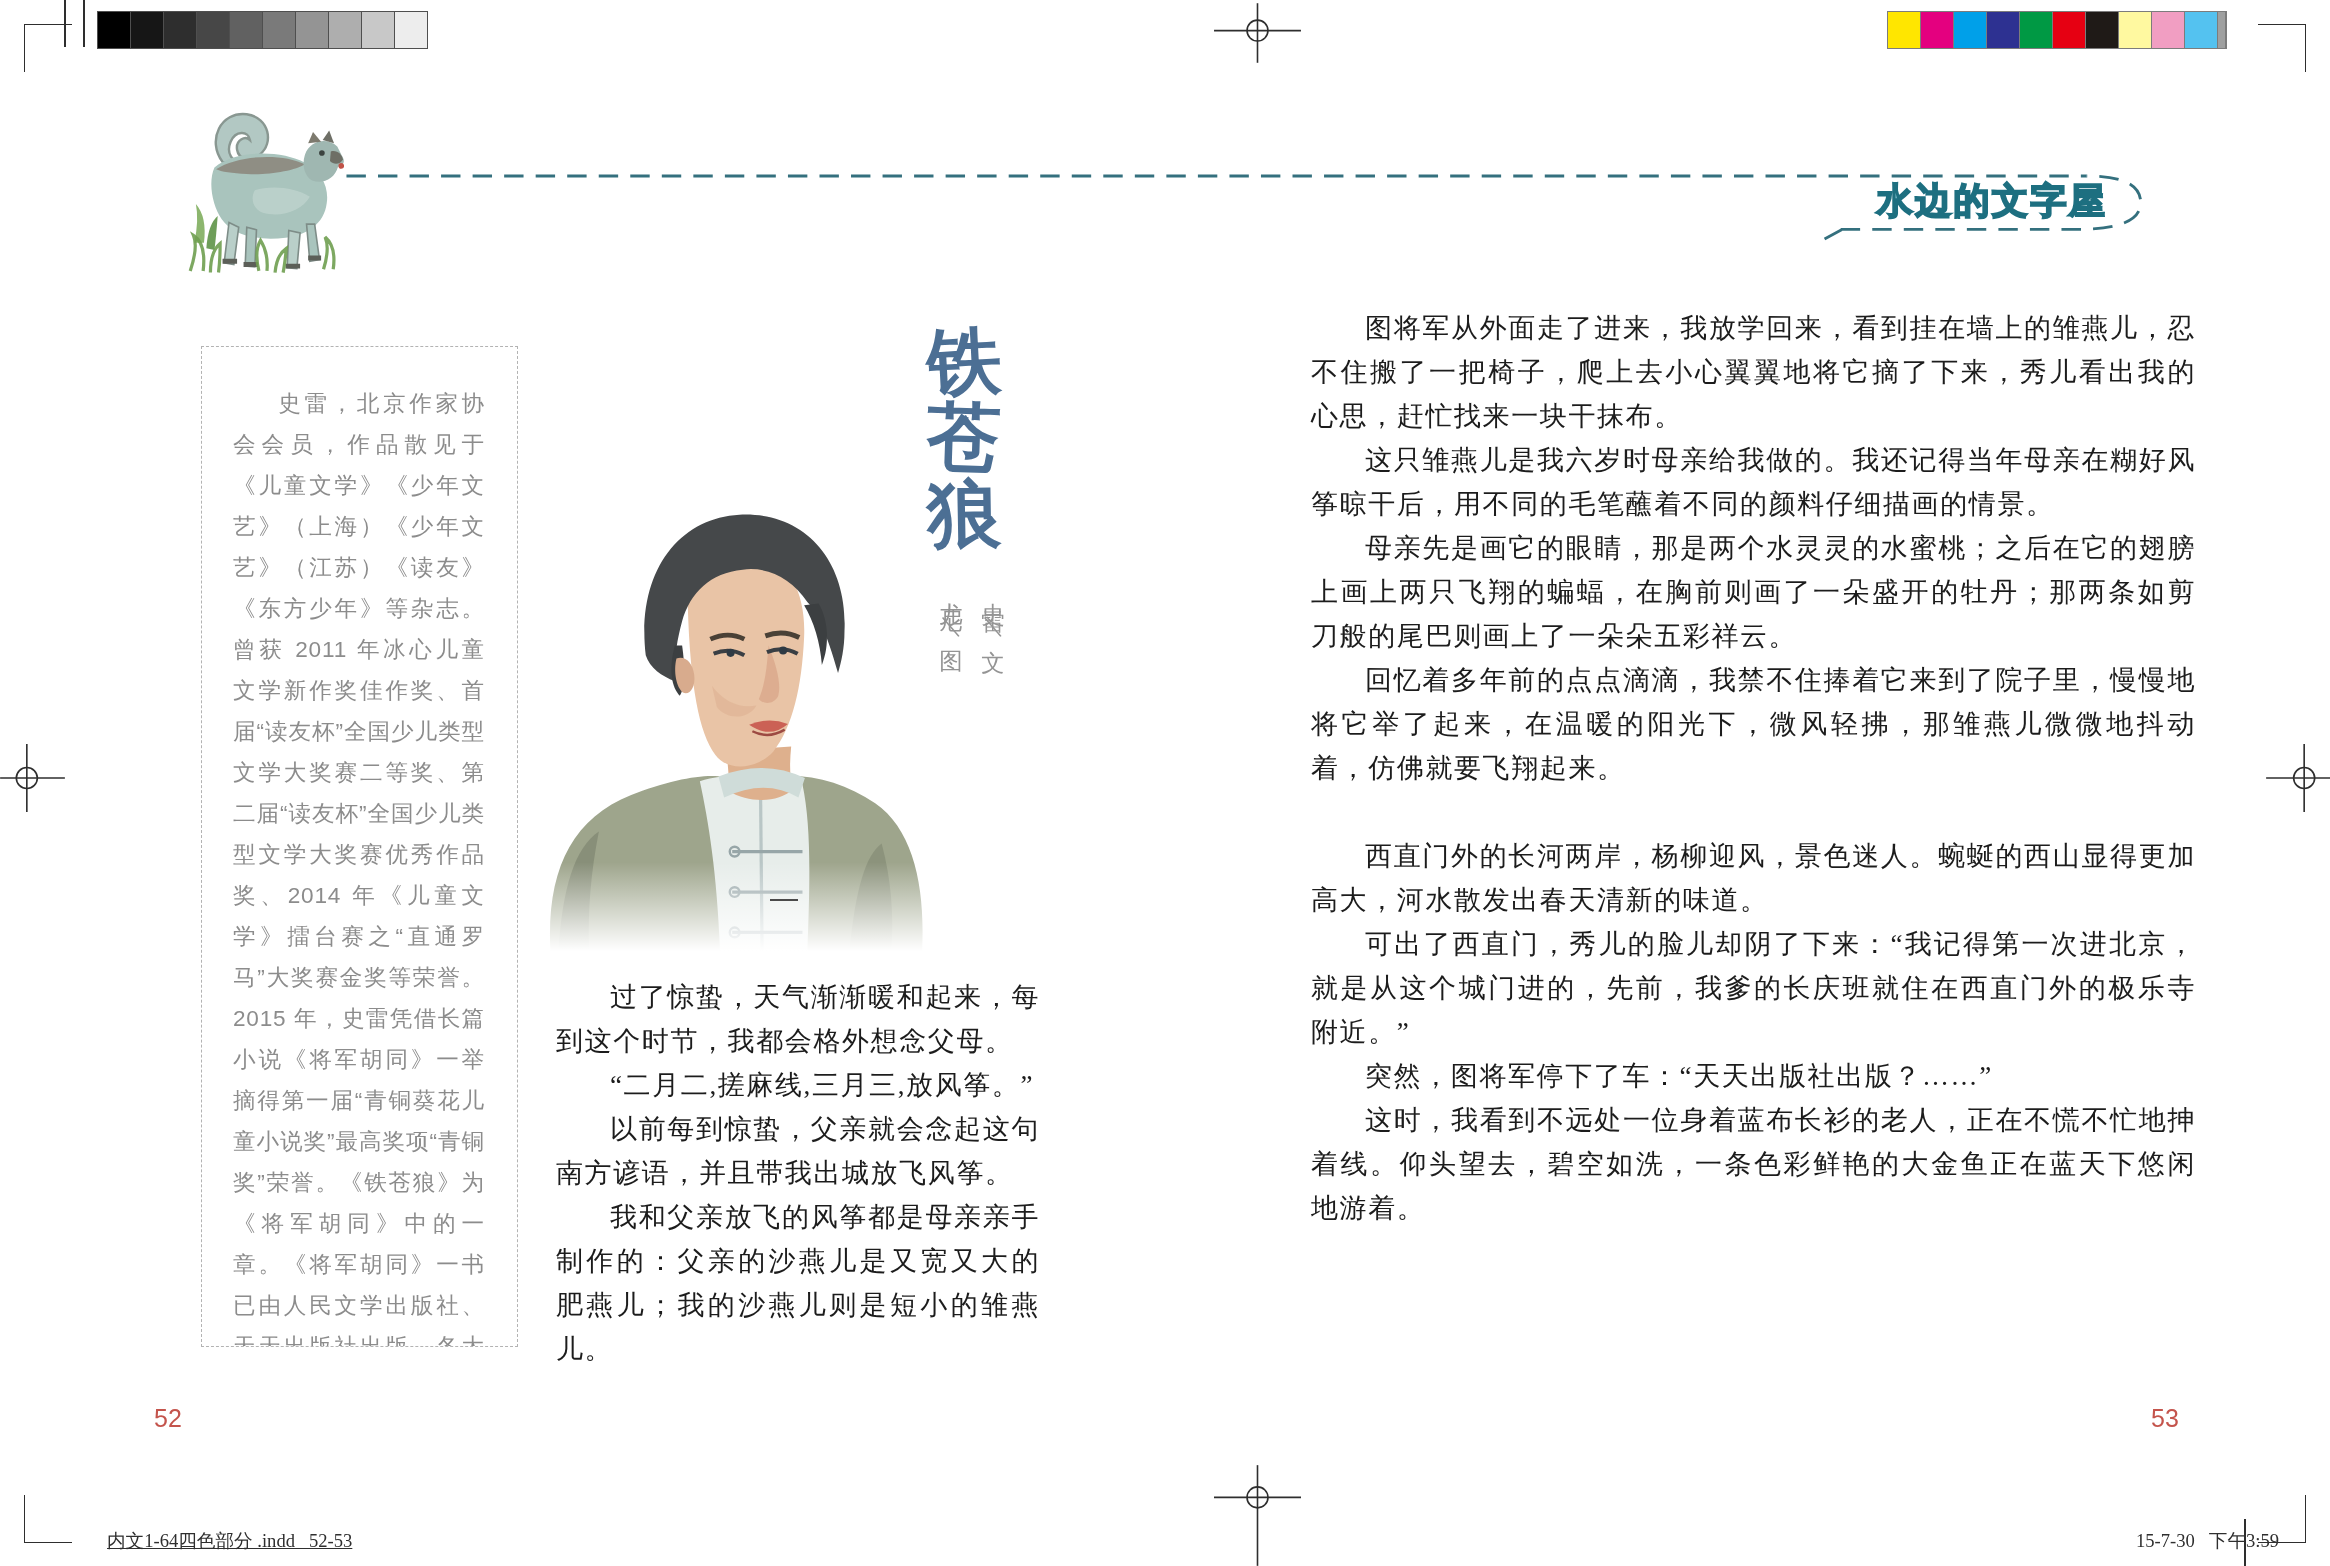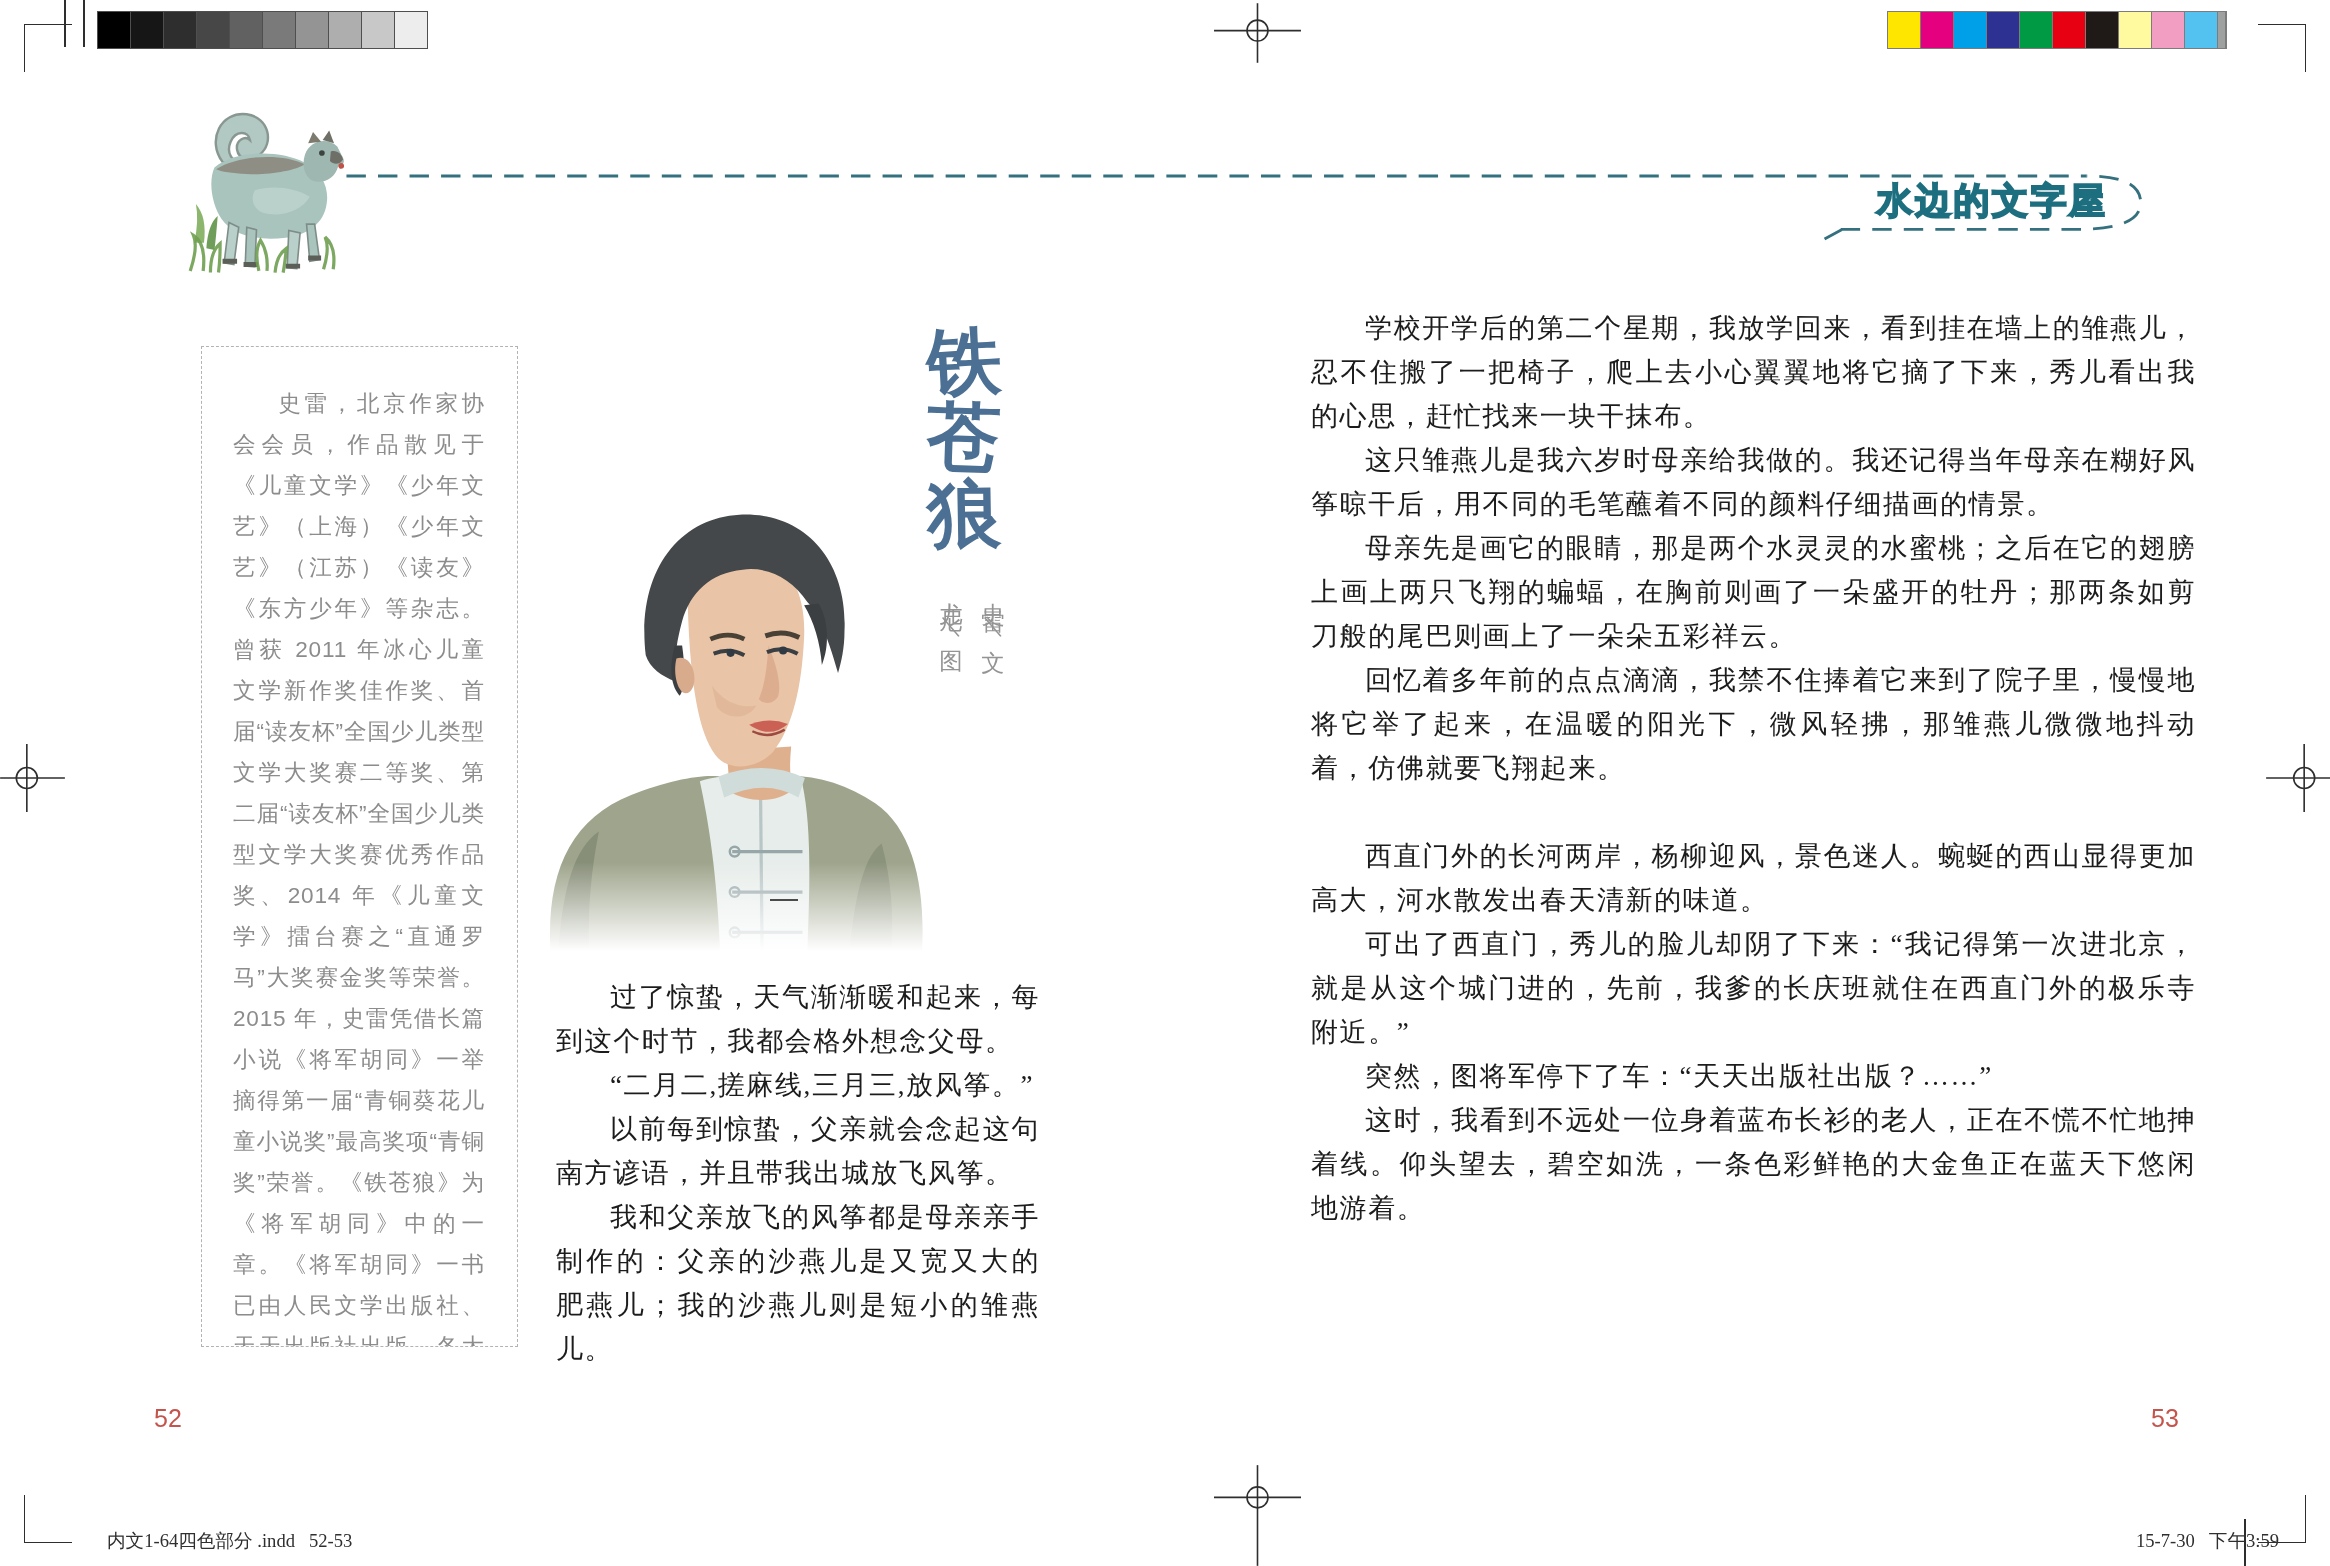--- a/index.html
+++ b/index.html
@@ -65,21 +65,21 @@
   .body-left{left:556px;top:975px;width:484px;}
   .body-right{left:1311px;top:306px;width:885px;}
   .block-gap{margin-top:44px !important;display:block;}
 
   
   .pagenum{position:absolute;font-family:"Liberation Sans","DejaVu Sans",sans-serif;
            font-size:25px;color:#c4544c;}
   .pagenum.left{left:154px;top:1404px;}
   .pagenum.right{left:2151px;top:1404px;}
   .footer{position:absolute;top:1528px;font-size:18.6px;color:#2f2f2f;white-space:pre;}
-  .footer.left{left:107px;}
+  .footer.left{left:107px;text-decoration:underline;}
   .footer.right{left:2136px;}
 </style>
 </head>
 <body>
 
 <div class="canvas">
 
   <div class="calbar" id="graybar">
       <div class="swatch" style="background: rgb(0, 0, 0);"></div>
       <div class="swatch" style="background: rgb(22, 22, 22);"></div>
@@ -212,21 +212,21 @@
 尤尼＼图</div>
 
   <div class="bodytext body-left">
     <p>过了惊蛰，天气渐渐暖和起来，每到这个时节，我都会格外想念父母。</p>
     <p>“二月二,搓麻线,三月三,放风筝。”</p>
     <p>以前每到惊蛰，父亲就会念起这句南方谚语，并且带我出城放飞风筝。</p>
     <p>我和父亲放飞的风筝都是母亲亲手制作的：父亲的沙燕儿是又宽又大的肥燕儿；我的沙燕儿则是短小的雏燕儿。</p>
   </div>
 
   <div class="bodytext body-right">
-    <p>学校开学后的第二个星期，我放学回来，看到挂在墙上的雏燕儿，忍不住搬了一把椅子，爬上去小心翼翼地将它摘了下来，秀儿看出我的心思，赶忙找来一块干抹布。</p>
+    <p>图将军从外面走了进来，我放学回来，看到挂在墙上的雏燕儿，忍不住搬了一把椅子，爬上去小心翼翼地将它摘了下来，秀儿看出我的心思，赶忙找来一块干抹布。</p>
     <p>这只雏燕儿是我六岁时母亲给我做的。我还记得当年母亲在糊好风筝晾干后，用不同的毛笔蘸着不同的颜料仔细描画的情景。</p>
     <p>母亲先是画它的眼睛，那是两个水灵灵的水蜜桃；之后在它的翅膀上画上两只飞翔的蝙蝠，在胸前则画了一朵盛开的牡丹；那两条如剪刀般的尾巴则画上了一朵朵五彩祥云。</p>
     <p>回忆着多年前的点点滴滴，我禁不住捧着它来到了院子里，慢慢地将它举了起来，在温暖的阳光下，微风轻拂，那雏燕儿微微地抖动着，仿佛就要飞翔起来。</p>
     <p class="block-gap">西直门外的长河两岸，杨柳迎风，景色迷人。蜿蜒的西山显得更加高大，河水散发出春天清新的味道。</p>
     <p>可出了西直门，秀儿的脸儿却阴了下来：“我记得第一次进北京，就是从这个城门进的，先前，我爹的长庆班就住在西直门外的极乐寺附近。”</p>
     <p>突然，图将军停下了车：“天天出版社出版？……”</p>
     <p>这时，我看到不远处一位身着蓝布长衫的老人，正在不慌不忙地抻着线。仰头望去，碧空如洗，一条色彩鲜艳的大金鱼正在蓝天下悠闲地游着。</p>
   </div>
 
   <div class="pagenum left">52</div>

